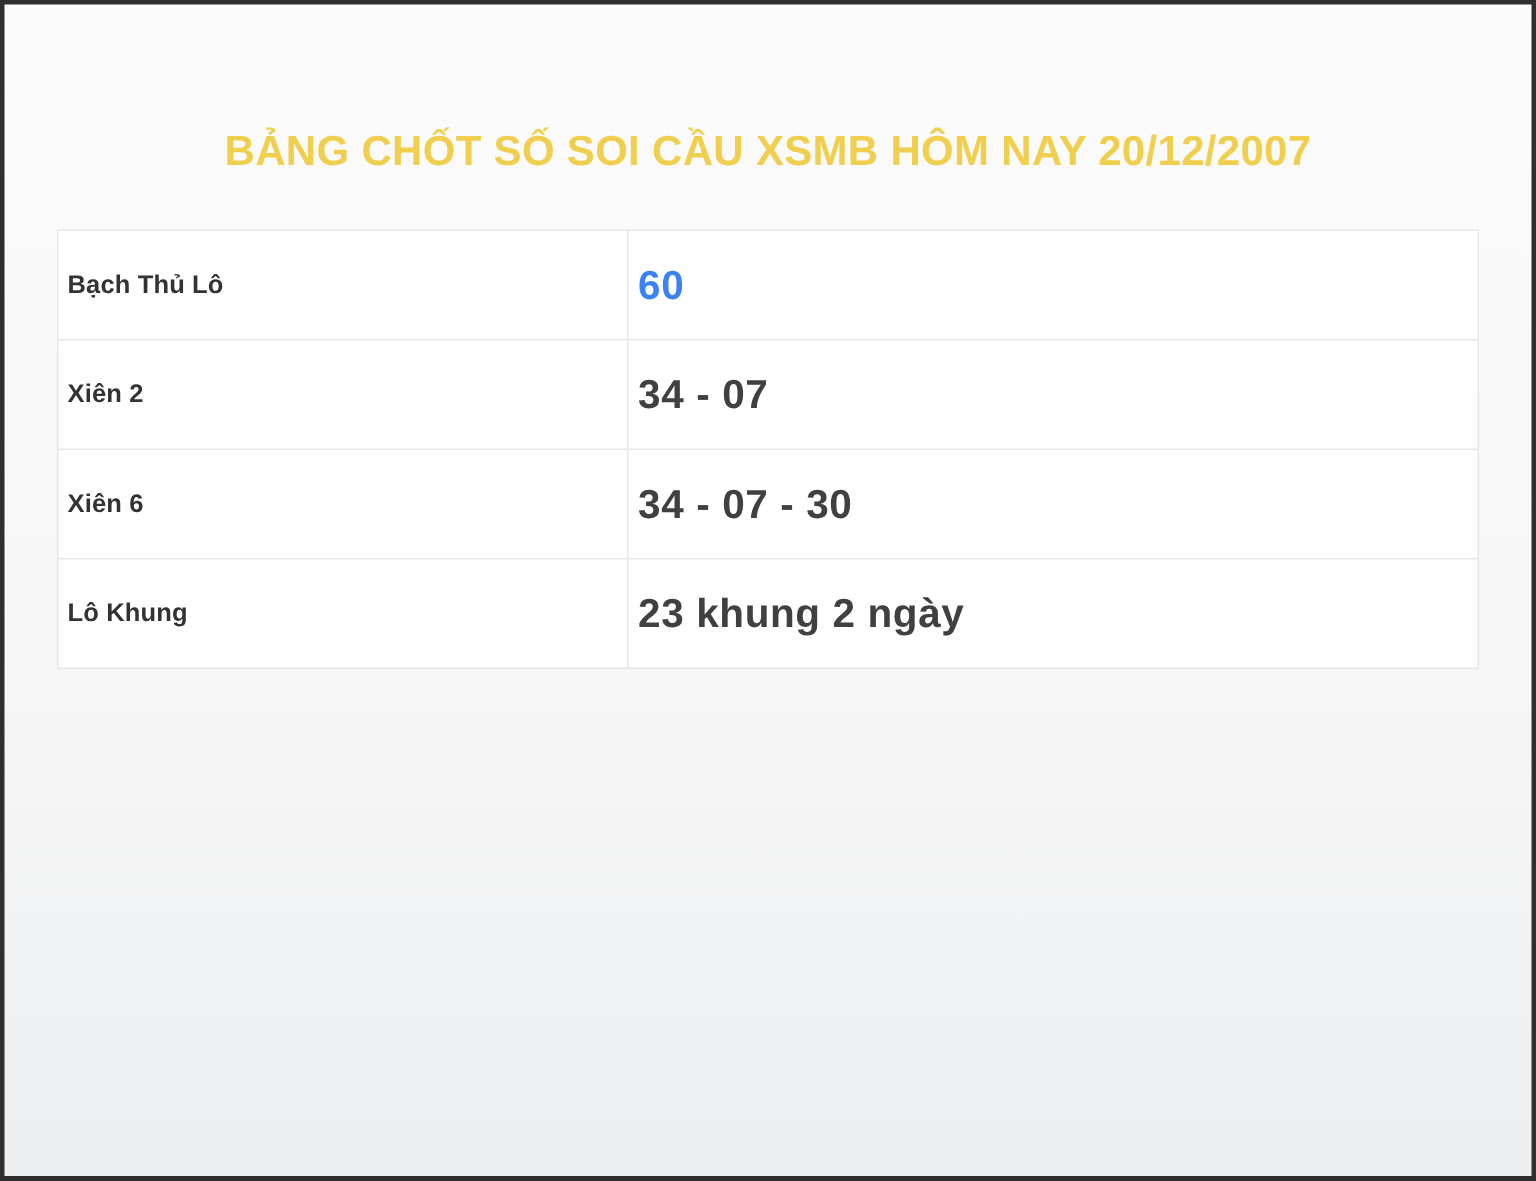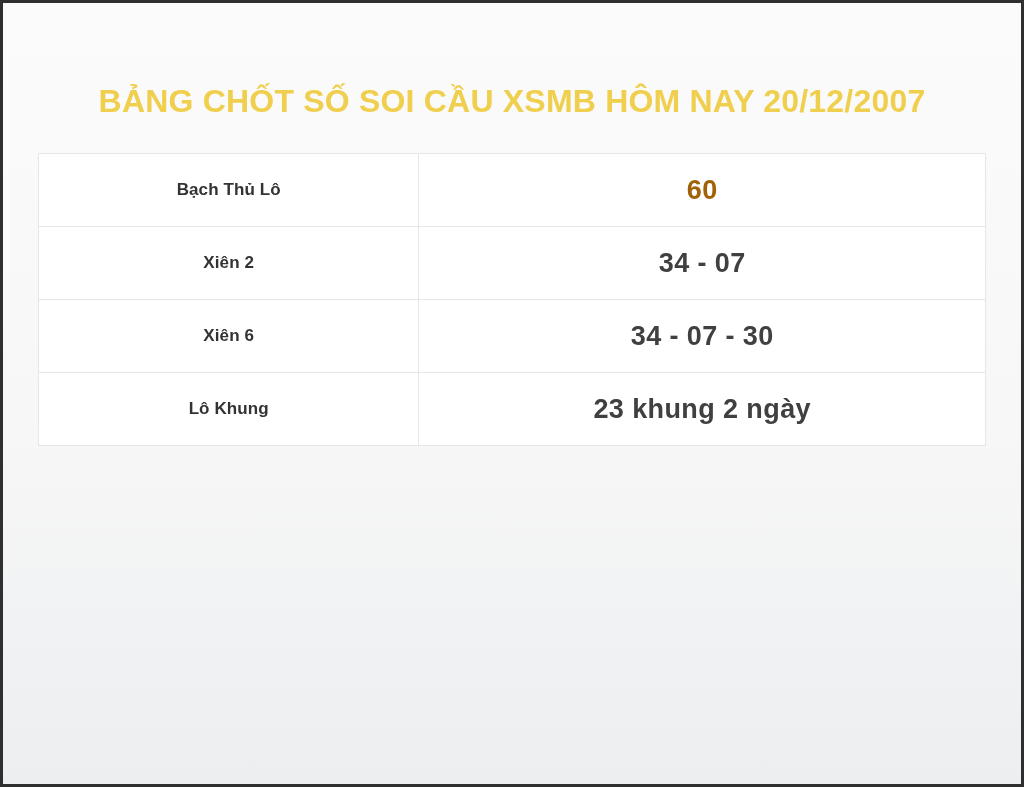--- a/index.html
+++ b/index.html
@@ -26,21 +26,21 @@
     box-sizing: border-box;
     overflow: hidden;
   }
 
   .title {
     position: absolute;
     left: 0;
     top: 78px;
     width: 1018px;
     text-align: center;
-    font-size: 32px;
+    font-size: 28px;
     font-weight: bold;
     letter-spacing: 0.2px;
     color: #f0cf4e;
     white-space: nowrap;
     line-height: 40px;
   }
 
   .table {
     position: absolute;
     left: 35px;
@@ -49,42 +49,41 @@
     border: 1px solid #e6e6e6;
     border-collapse: collapse;
     background: #ffffff;
     box-sizing: border-box;
     table-layout: fixed;
   }
   .table td {
     border: 1px solid #e6e6e6;
     height: 73px;
     padding: 0 6px;
-    text-align: center;
     vertical-align: middle;
     background: #ffffff;
     box-sizing: border-box;
   }
   .col-label { width: 380px; }
   .col-value { width: 566px; }
 
   .cell-label {
     font-size: 17px;
     font-weight: bold;
     color: #333333;
     letter-spacing: 0.1px;
   }
   .cell-value {
     font-size: 27px;
     font-weight: bold;
     color: #404040;
     letter-spacing: 0.4px;
   }
   .cell-value.hl {
-    color: #a16207;
+    color: #3b82f6;
   }
 
   .footer {
     position: absolute;
     left: 0;
     top: 700px;
     width: 1018px;
     text-align: center;
     font-size: 15px;
     font-weight: normal;

